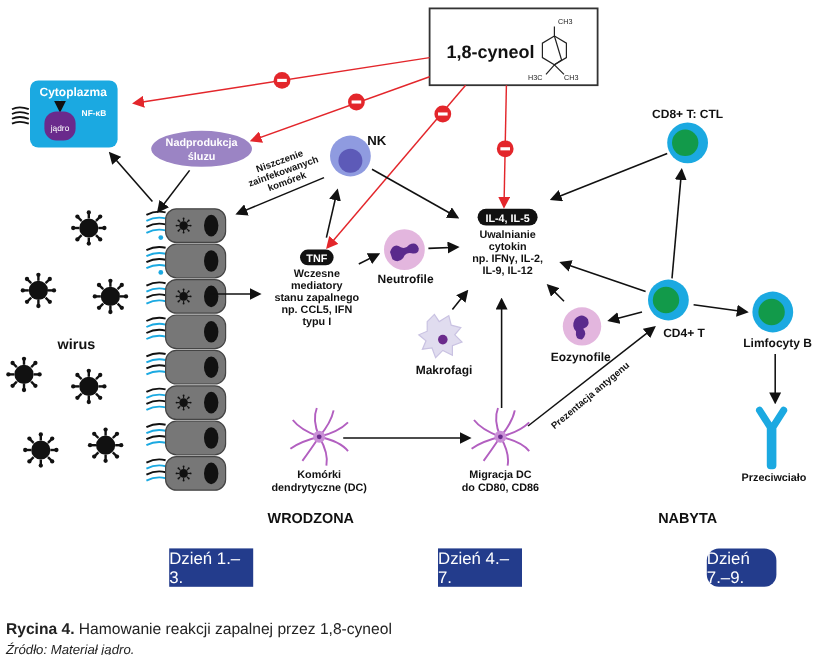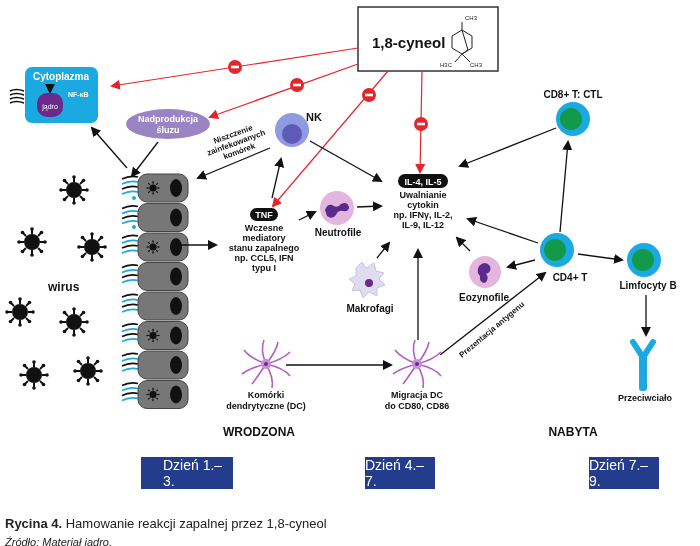--- a/index.html
+++ b/index.html
@@ -295,18 +295,18 @@
   <g>
     <text class="lbl" x="417" y="398" font-size="9" text-anchor="middle">Migracja DC</text>
     <text class="lbl" x="417" y="409" font-size="9" text-anchor="middle">do CD80, CD86</text>
   </g>
   <text class="lbl" font-size="8" transform="translate(462,358) rotate(-40)">Prezentacja antygenu</text>
 
   <text class="lbl" x="259" y="436" font-size="12" text-anchor="middle">WRODZONA</text>
   <text class="lbl" x="573" y="436" font-size="12" text-anchor="middle">NABYTA</text>
 </svg>
 
-<div class="daybox" style="left:141px;width:70px;padding-left:22px;">Dzień 1.–3.</div>
+<div class="daybox" style="left:141px;width:70px;">Dzień 1.–3.</div>
 <div class="daybox" style="left:365px;width:70px;">Dzień 4.–7.</div>
-<div class="daybox" style="left:589px;width:70px;">Dzień 7.–9.</div>
+<div class="daybox" style="left:589px;width:58px;border-radius:10px;">Dzień 7.–9.</div>
 
 <div class="caption cap1"><b>Rycina 4.</b><span> Hamowanie reakcji zapalnej przez 1,8-cyneol</span></div>
 <div class="caption cap2">Źródło: Materiał jądro.</div>
 
 </body></html>

